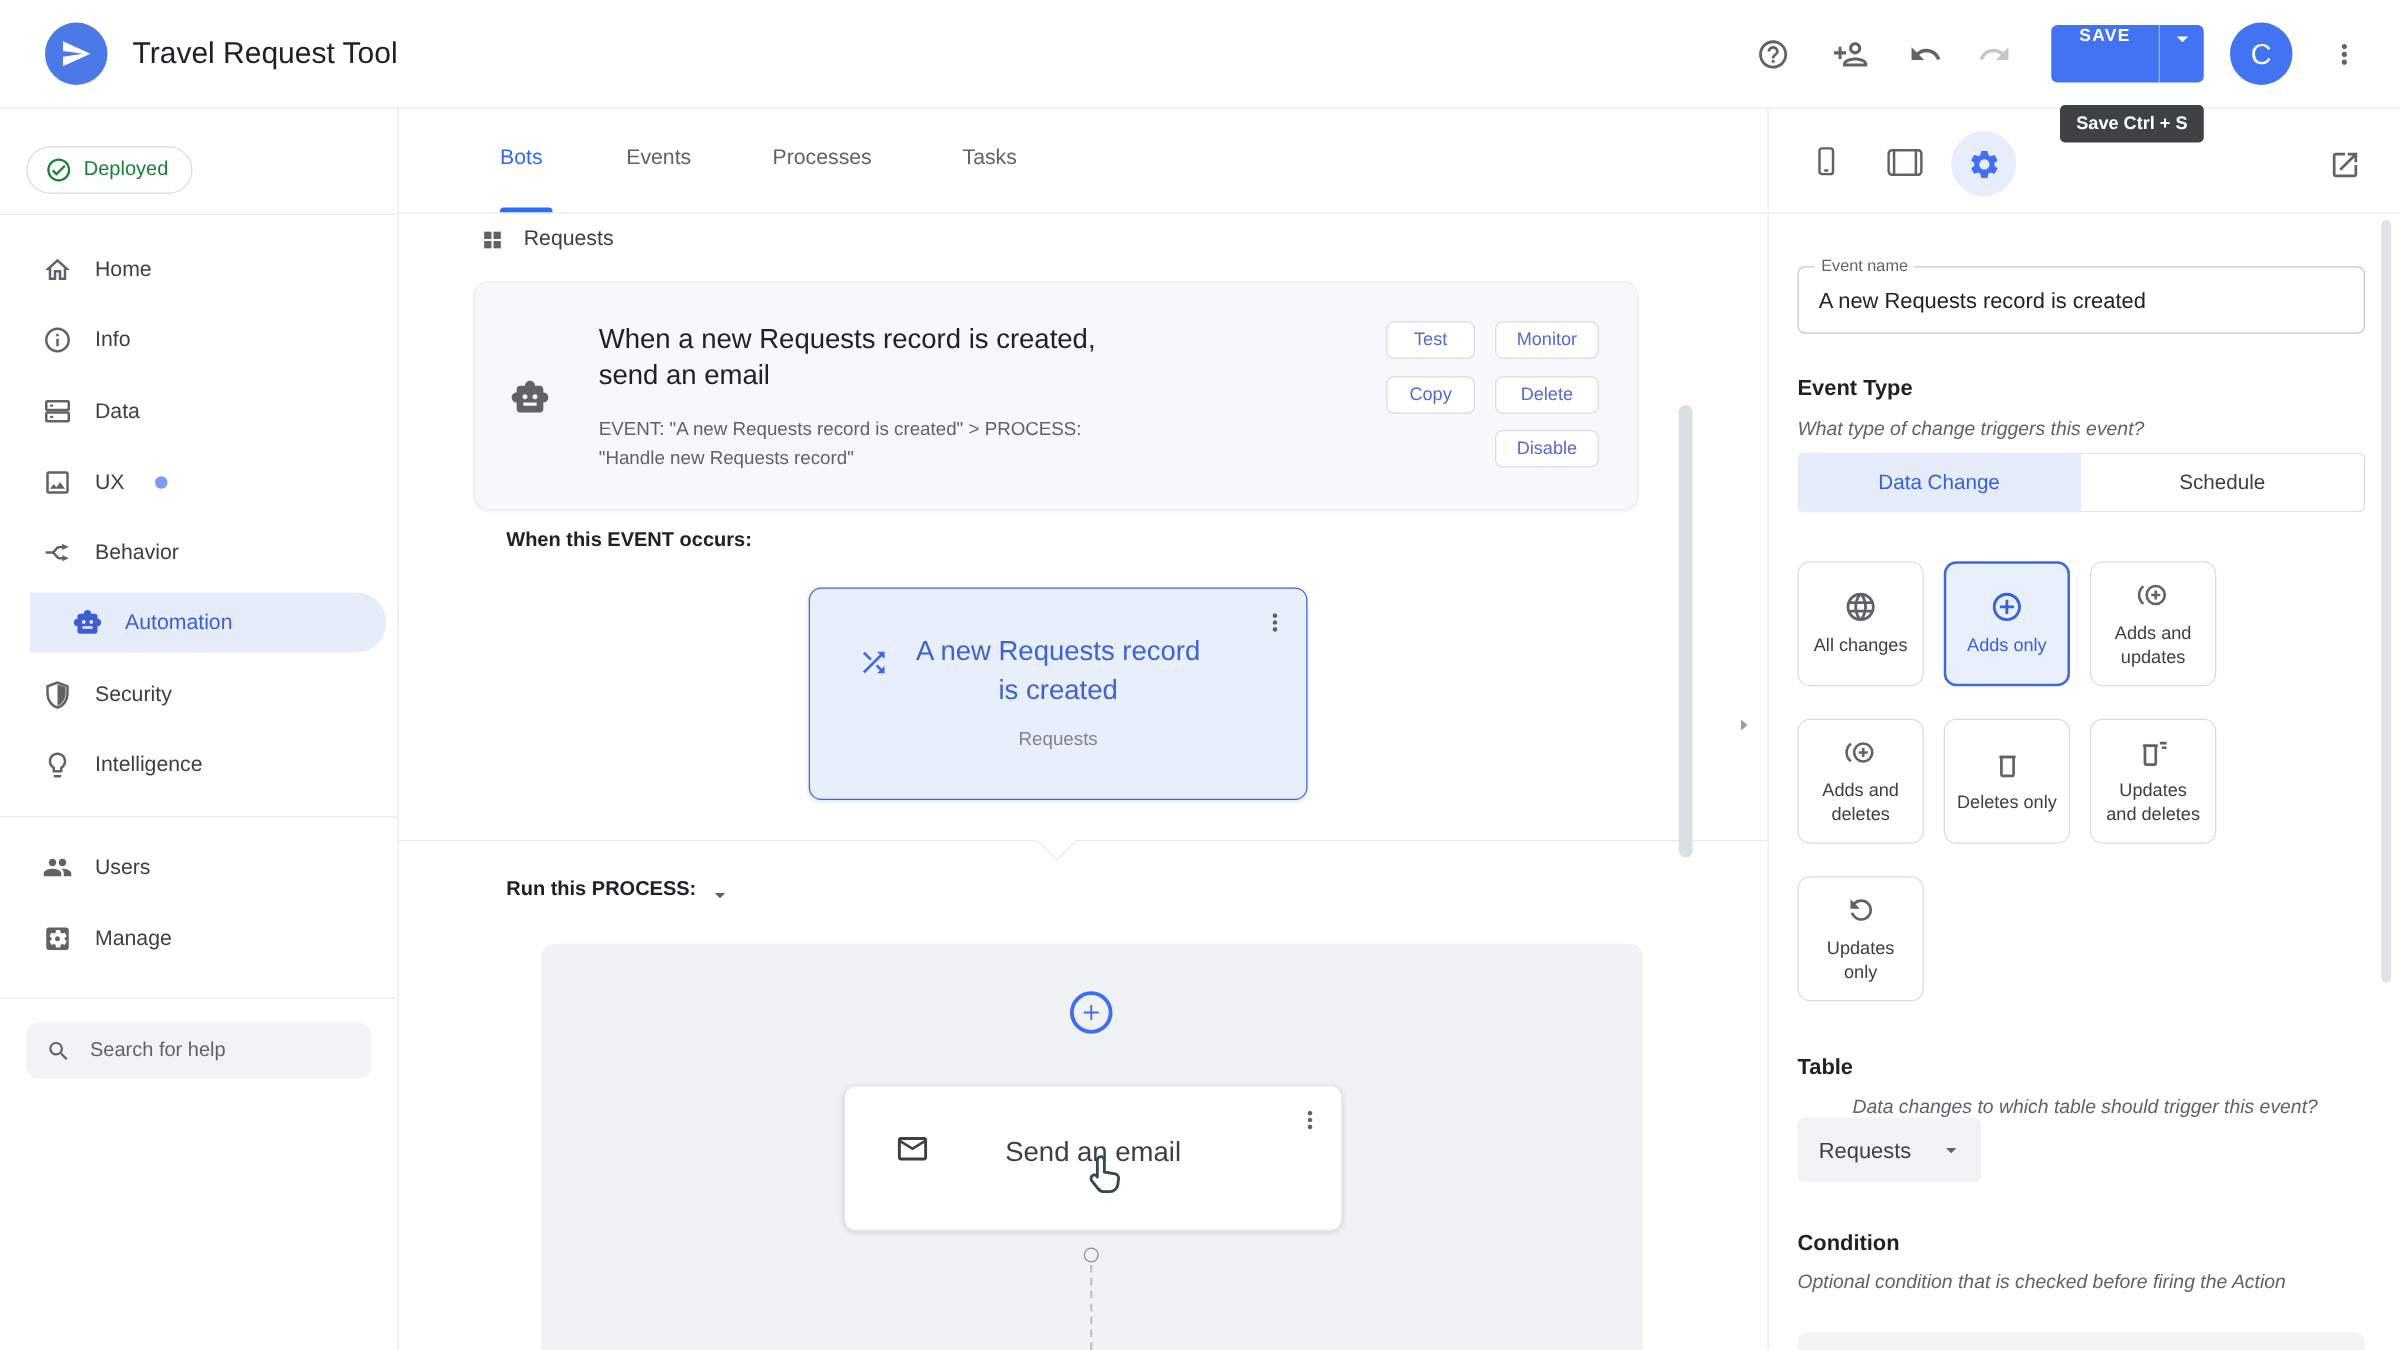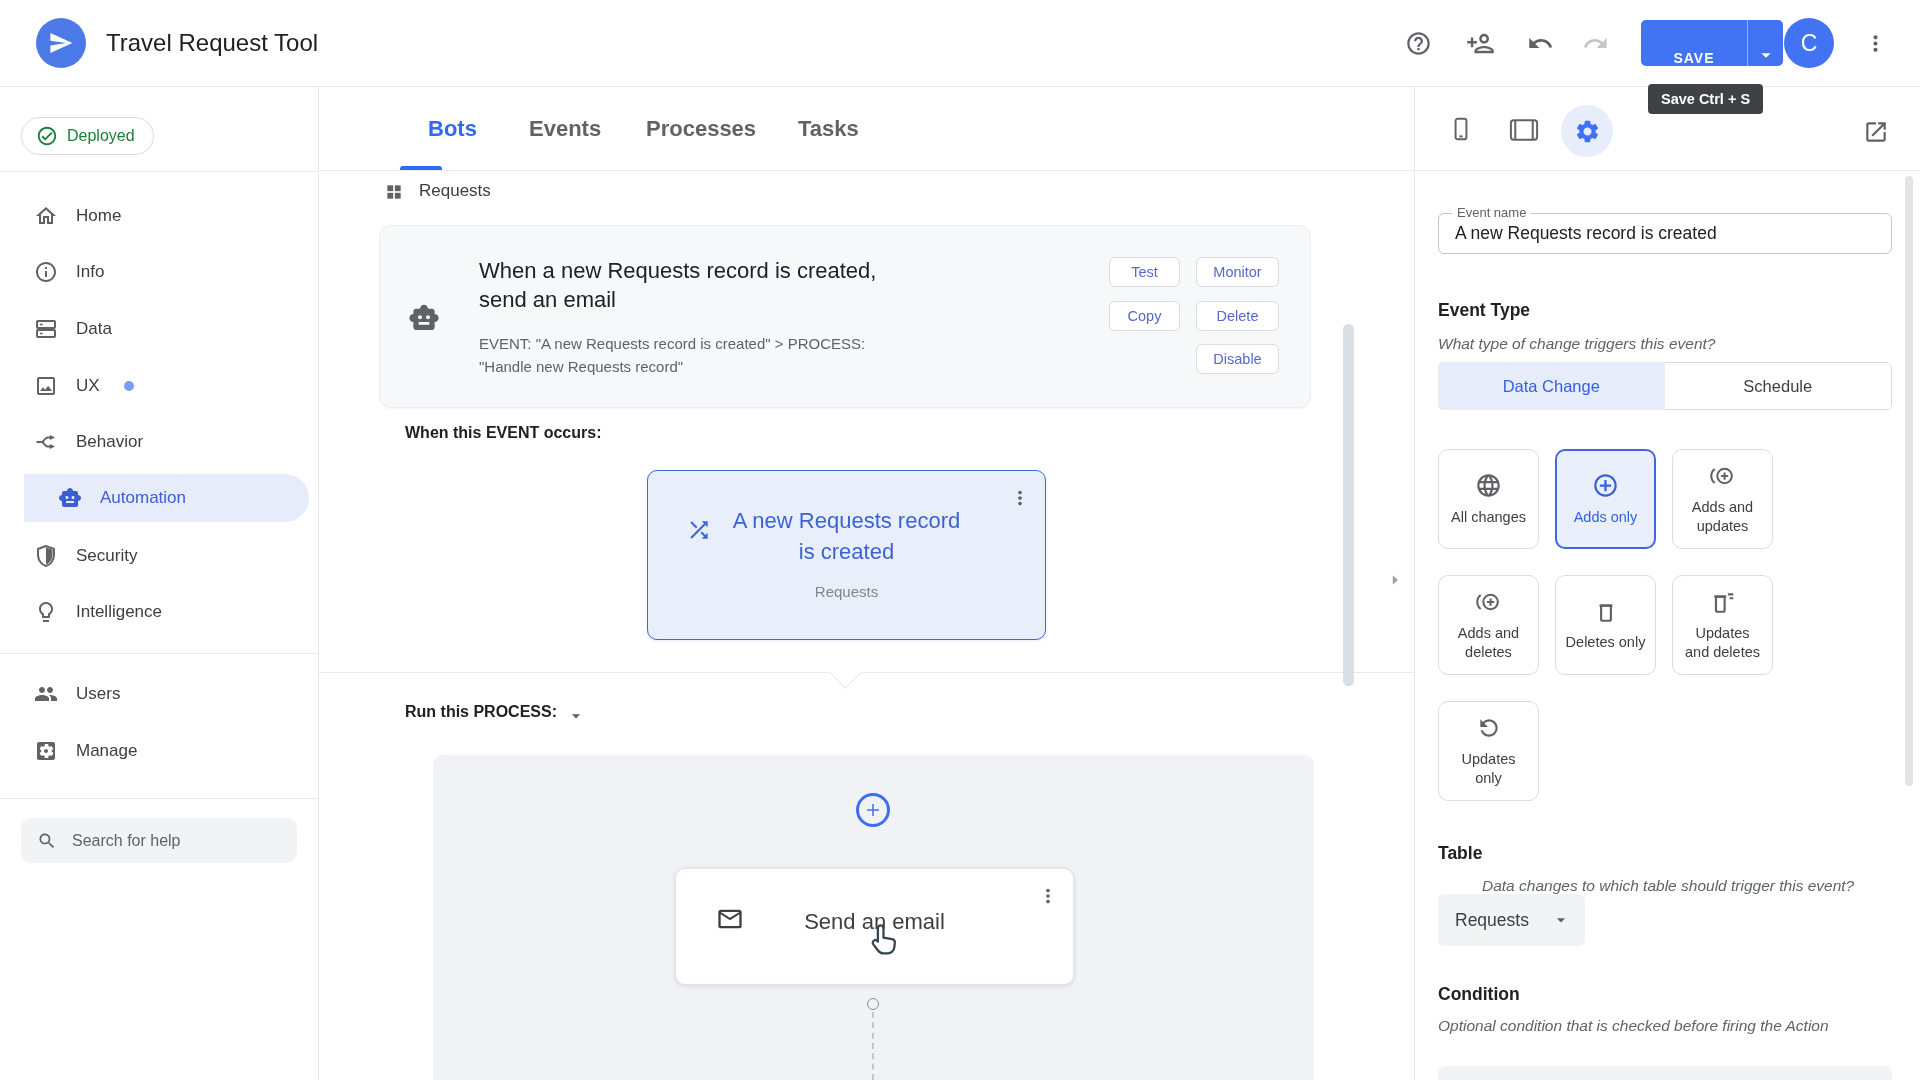--- a/index.html
+++ b/index.html
@@ -8,22 +8,22 @@
   svg{display:block;}
 
   
   .header{position:absolute;left:0;top:0;width:1920px;height:86px;background:#fff;
           border-bottom:1px solid #e8eaed;z-index:20;}
   .logo{position:absolute;left:36px;top:18px;width:50px;height:50px;border-radius:50%;
         background:#4b79e8;display:flex;align-items:center;justify-content:center;}
   .app-title{position:absolute;left:106px;top:0;height:86px;display:flex;align-items:center;
         font-size:24px;font-weight:500;color:#202124;}
   .hicon{position:absolute;top:0;height:86px;display:flex;align-items:center;color:#5f6368;cursor:pointer;}
-  .save-btn{position:absolute;left:1641px;top:20px;width:142px;height:46px;border-radius:5px;
-        background:#4173f2;display:flex;align-items:flex-end;cursor:pointer;}
+  .save-btn{position:absolute;left:1641px;top:20px;width:122px;height:46px;border-radius:5px;
+        background:#4173f2;display:flex;align-items:flex-start;cursor:pointer;}
   .save-label{flex:1;text-align:center;color:#fff;font-size:14px;font-weight:700;letter-spacing:1px;}
   .save-divider{width:1px;height:46px;background:rgba(255,255,255,.45);}
   .save-caret{width:35px;display:flex;align-items:center;justify-content:center;}
   .avatar{position:absolute;left:1784px;top:18px;width:50px;height:50px;border-radius:50%;
         background:#4173f2;color:#fff;font-size:23px;font-weight:500;display:flex;
         align-items:center;justify-content:center;cursor:pointer;}
   .tooltip{position:absolute;left:1648px;top:84px;height:30px;padding:0 13px;background:#3f4245;
         border-radius:4px;color:#fff;font-size:14.5px;font-weight:700;display:flex;
         align-items:center;z-index:60;}
 
@@ -42,21 +42,21 @@
   .nav-item.active .nav-icon{color:#3b5fd2;}
   .nav-dot{width:10px;height:10px;border-radius:50%;background:#7b9cf5;margin-left:6px;}
   .search-box{position:absolute;left:21px;top:732px;width:276px;height:45px;background:#f1f3f4;
         border-radius:10px;display:flex;align-items:center;gap:13px;padding-left:16px;box-sizing:border-box;}
   .search-box input{border:none;outline:none;background:transparent;font-size:16px;color:#3c4043;
         font-family:"Liberation Sans",sans-serif;width:200px;}
   .search-box input::placeholder{color:#5f6368;}
 
   
   .main{position:absolute;left:318px;top:86px;width:1096px;height:994px;background:#fff;}
-  .tab{position:absolute;top:30px;font-size:22px;font-weight:700;color:#5f6368;cursor:pointer;margin-left:28px;}
+  .tab{position:absolute;top:30px;font-size:17px;font-weight:400;color:#5f6368;cursor:pointer;}
   .tab.active{color:#2e6bf2;}
   .tab-underline{position:absolute;left:82px;top:80px;width:42px;height:4px;border-radius:3px 3px 0 0;
         background:#2e6bf2;}
   .tab-border{position:absolute;left:0;top:84px;width:1096px;height:1px;background:#e9eaee;}
   .crumb-icon{position:absolute;left:66px;top:96px;color:#5f6368;}
   .crumb-label{position:absolute;left:101px;top:95px;font-size:17px;color:#3c4043;}
 
   .bot-card{position:absolute;left:61px;top:139px;width:932px;height:183px;background:#f7f8f9;
         border:1px solid #eceef1;border-radius:12px;box-sizing:border-box;
         box-shadow:0 1px 2px rgba(60,64,67,.06);}
@@ -103,21 +103,21 @@
   .expander{position:absolute;left:1068px;top:485px;color:#9aa0a6;cursor:pointer;}
 
   
   .panel{position:absolute;left:1414px;top:86px;width:506px;height:994px;background:#fff;
         border-left:1px solid #e8eaed;box-sizing:border-box;}
   .ptool-border{position:absolute;left:0;top:84px;width:506px;height:1px;background:#e8eaed;}
   .picon{position:absolute;color:#5f6368;cursor:pointer;}
   .gear-wrap{position:absolute;left:146px;top:19px;width:52px;height:52px;border-radius:50%;
         background:#e8edfb;display:flex;align-items:center;justify-content:center;
         color:#4070f4;cursor:pointer;}
-  .name-field{position:absolute;left:23px;top:127px;width:454px;height:41px;
+  .name-field{position:absolute;left:23px;top:127px;width:454px;height:54px;
         border:1px solid #c4c7cb;border-radius:6px;box-sizing:border-box;}
   .name-field label{position:absolute;left:13px;top:-9px;background:#fff;padding:0 5px;
         font-size:13px;color:#5f6368;}
   .name-field input{width:100%;height:100%;border:none;outline:none;background:transparent;
         padding:0 16px;box-sizing:border-box;font-size:17.5px;color:#202124;
         font-family:"Liberation Sans",sans-serif;}
   .p-heading{position:absolute;left:23px;font-size:17.5px;font-weight:700;color:#202124;}
   .p-question{position:absolute;left:23px;font-size:15.5px;color:#5f6368;line-height:27px;font-style:italic;}
   .segmented{position:absolute;left:23px;top:276px;width:454px;height:48px;display:flex;
         border-radius:5px;overflow:hidden;}

